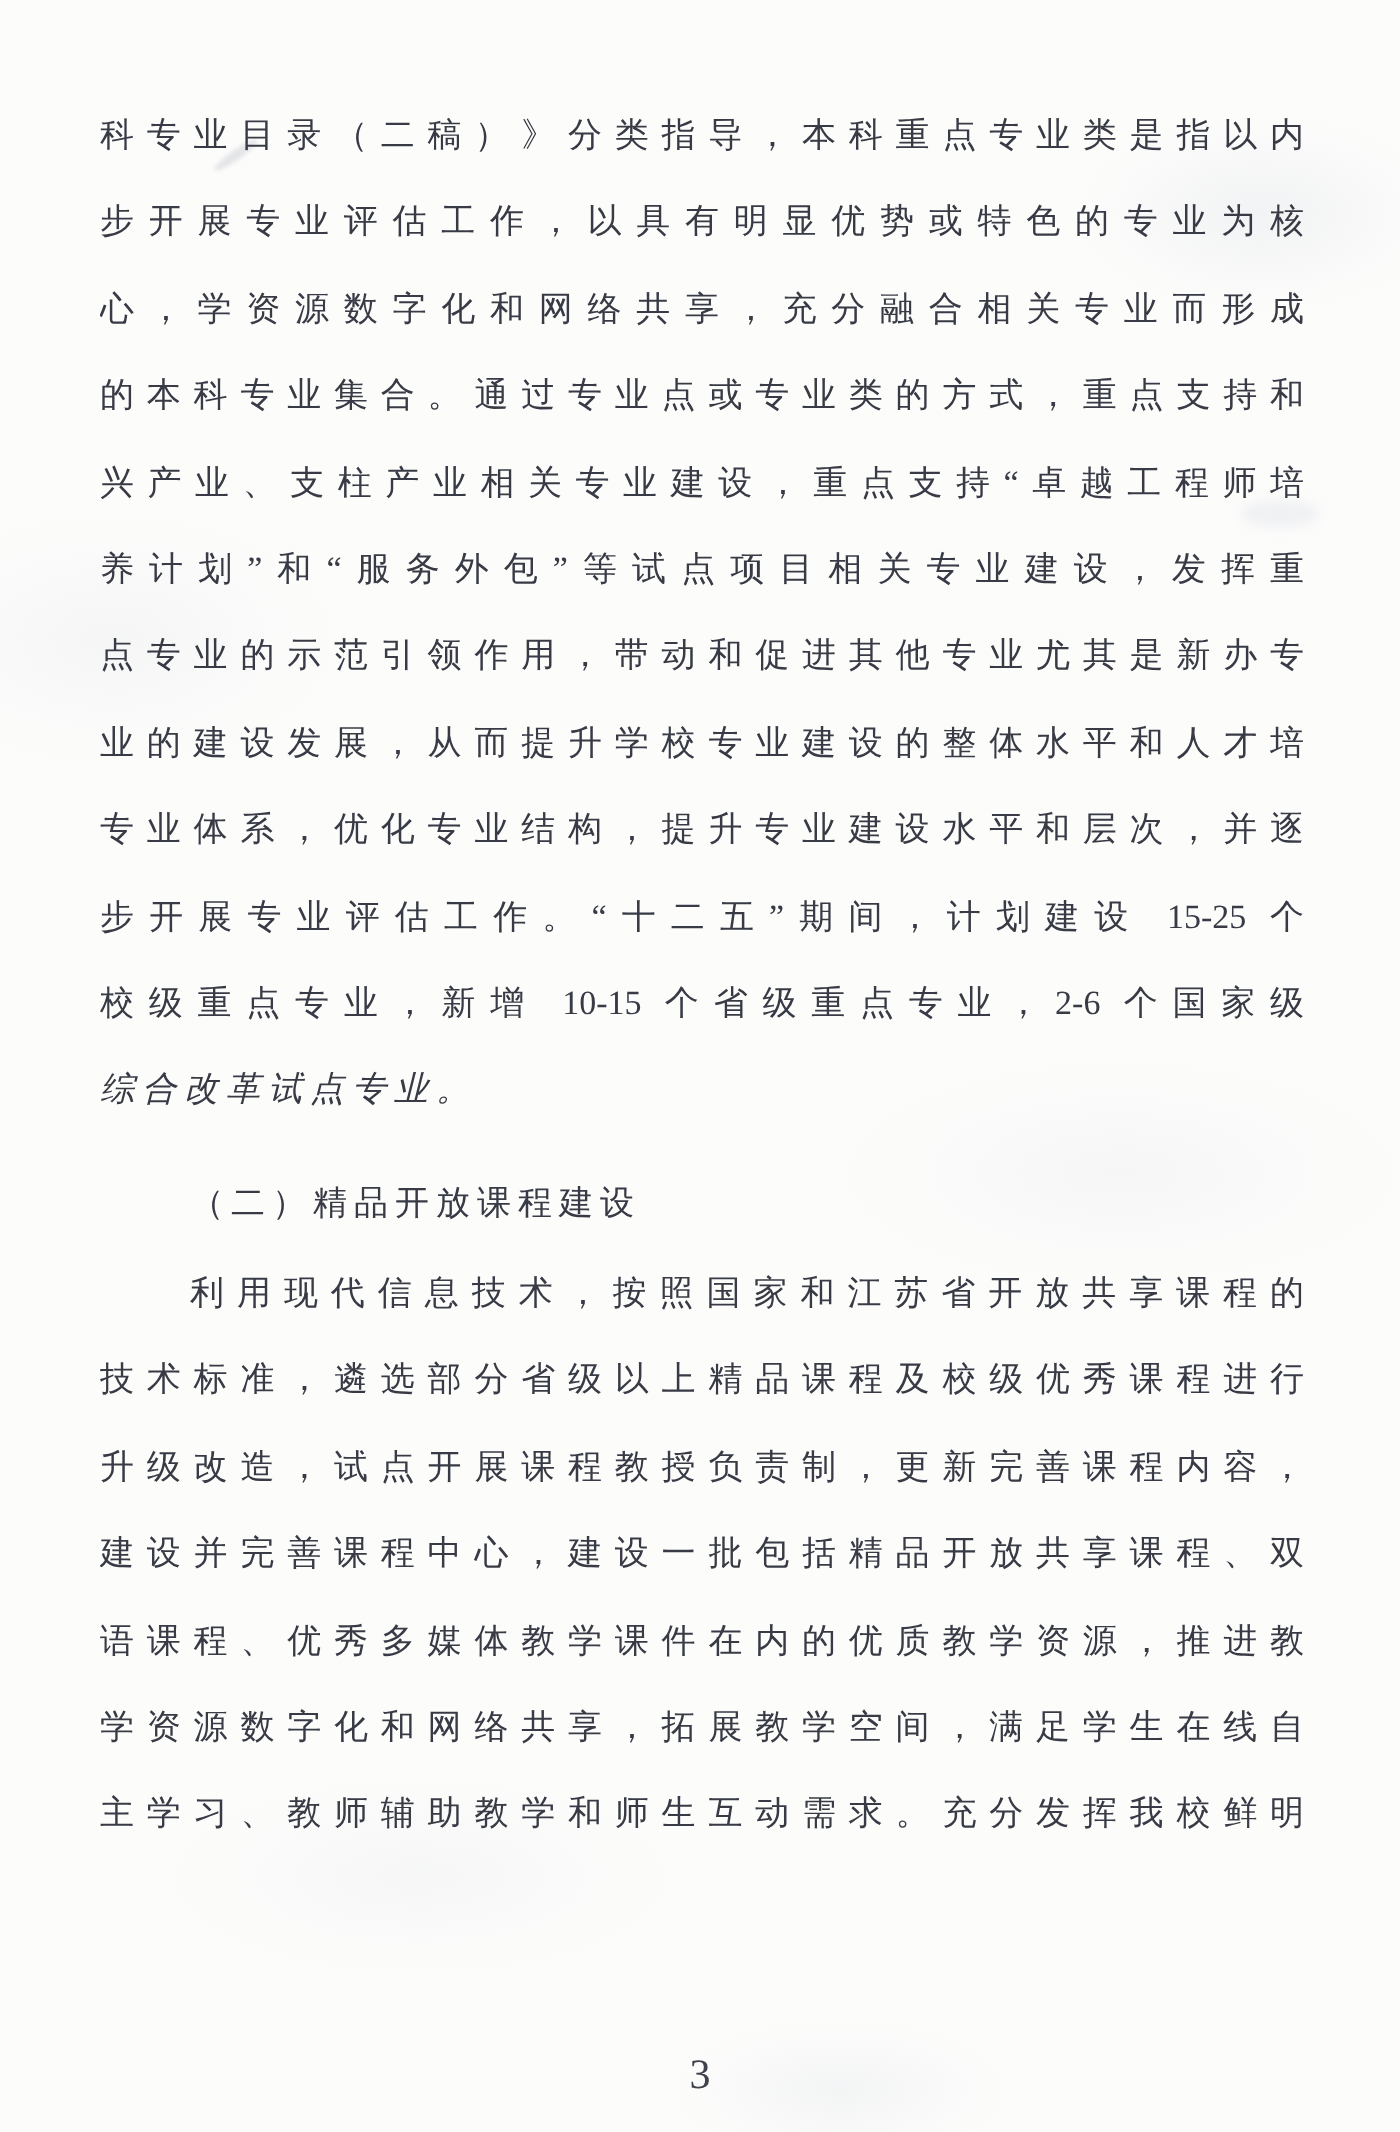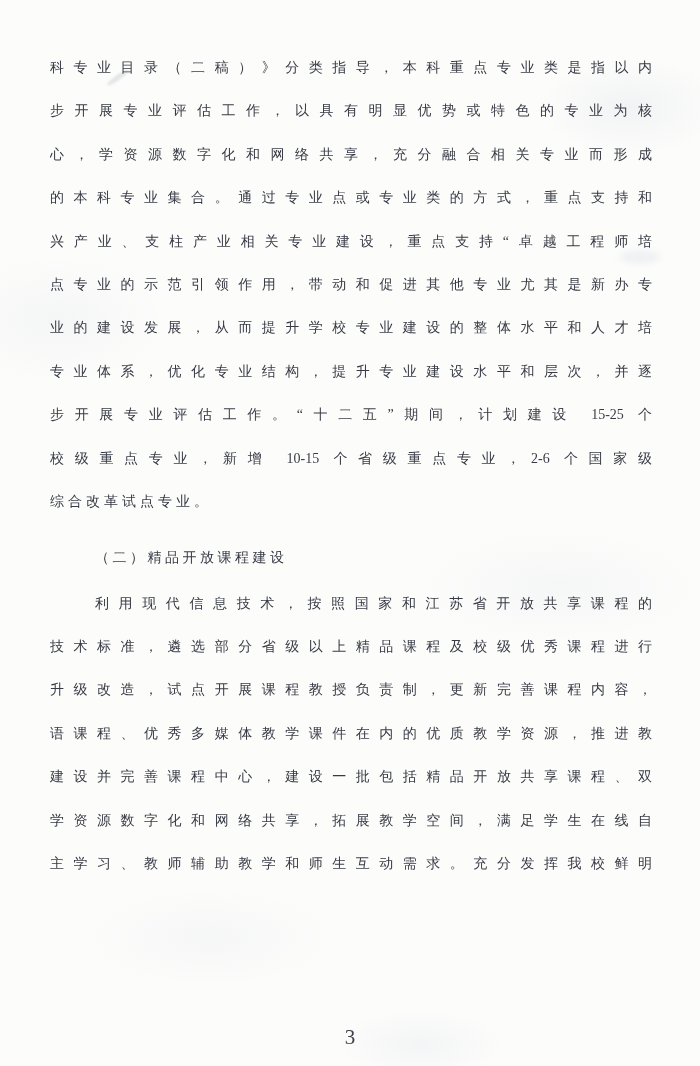--- a/index.html
+++ b/index.html
@@ -40,29 +40,30 @@
   }
   .text-block {
     position: absolute;
     left: 50px;
     top: 46px;
     width: 602px;
   }
   .line {
     height: 43.4px;
     line-height: 43.4px;
-    font-size: 14px;
+    font-size: 17px;
     text-align: justify;
     text-align-last: justify;
     overflow: hidden;
   }
   .line.short {
     text-align: left;
     text-align-last: left;
     letter-spacing: 4px;
+    font-style: italic;
   }
   .line.heading {
     margin-top: 13px;
     margin-bottom: 2px;
     text-align: left;
     text-align-last: left;
     text-indent: 45px;
     letter-spacing: 3.5px;
   }
   .line.indent {
@@ -86,32 +87,33 @@
 <div class="page">
   <div class="smudge s1"></div>
   <div class="smudge s2"></div>
 
   <div class="text-block">
     <div class="line">科专业目录（二稿）》分类指导，本科重点专业类是指以内</div>
     <div class="line">步开展专业评估工作，以具有明显优势或特色的专业为核</div>
     <div class="line">心，学资源数字化和网络共享，充分融合相关专业而形成</div>
     <div class="line">的本科专业集合。通过专业点或专业类的方式，重点支持和</div>
     <div class="line">兴产业、支柱产业相关专业建设，重点支持“卓越工程师培</div>
+    <div class="line">养计划”和“服务外包”等试点项目相关专业建设，发挥重</div>
     <div class="line">点专业的示范引领作用，带动和促进其他专业尤其是新办专</div>
     <div class="line">业的建设发展，从而提升学校专业建设的整体水平和人才培</div>
     <div class="line">专业体系，优化专业结构，提升专业建设水平和层次，并逐</div>
     <div class="line">步开展专业评估工作。“十二五”期间，计划建设 15-25 个</div>
     <div class="line">校级重点专业，新增 10-15 个省级重点专业，2-6 个国家级</div>
     <div class="line short">综合改革试点专业。</div>
 
     <div class="line heading">（二）精品开放课程建设</div>
 
     <div class="line indent">利用现代信息技术，按照国家和江苏省开放共享课程的</div>
     <div class="line">技术标准，遴选部分省级以上精品课程及校级优秀课程进行</div>
     <div class="line">升级改造，试点开展课程教授负责制，更新完善课程内容，</div>
+    <div class="line">建设并完善课程中心，建设一批包括精品开放共享课程、双</div>
     <div class="line">语课程、优秀多媒体教学课件在内的优质教学资源，推进教</div>
-    <div class="line">建设并完善课程中心，建设一批包括精品开放共享课程、双</div>
     <div class="line">学资源数字化和网络共享，拓展教学空间，满足学生在线自</div>
     <div class="line">主学习、教师辅助教学和师生互动需求。充分发挥我校鲜明</div>
   </div>
 
   <div class="page-number">3</div>
 </div>
 
 </body></html>

